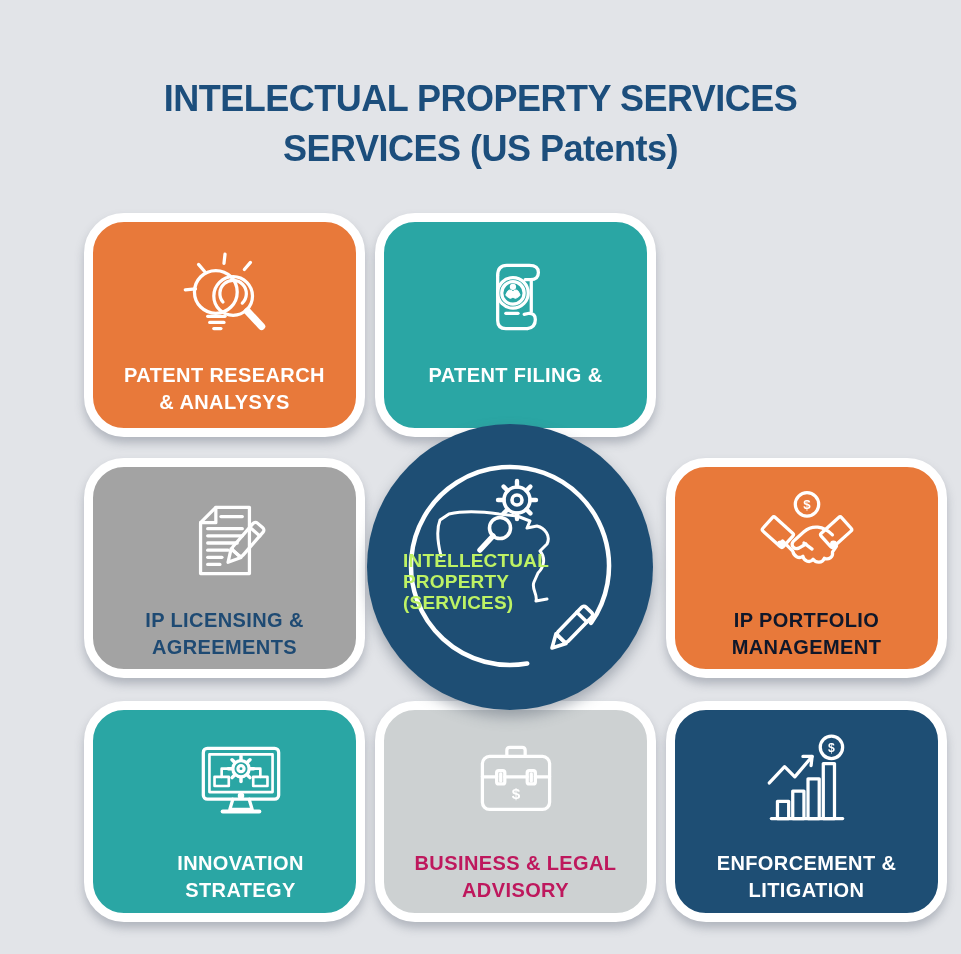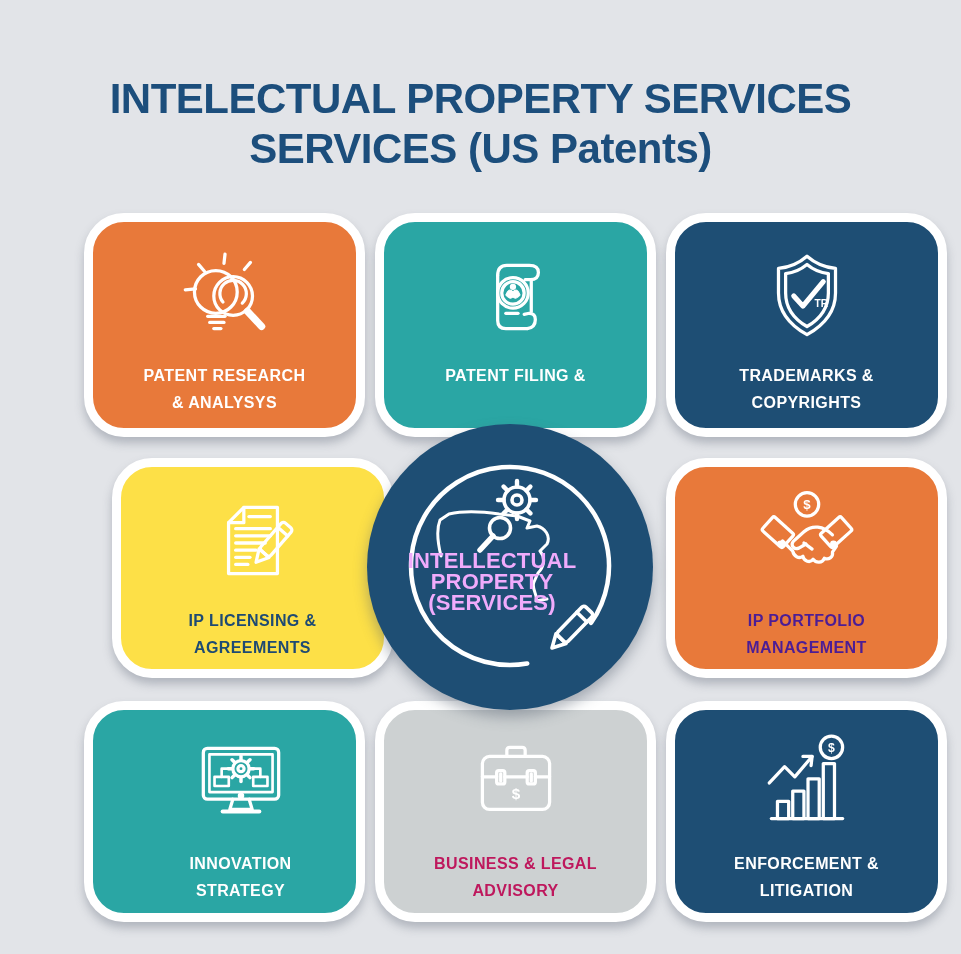--- a/index.html
+++ b/index.html
@@ -1,32 +1,32 @@
 <!DOCTYPE html>
 <html><head>
 <meta charset="utf-8">
 <style>
   html,body{margin:0;padding:0;}
   body{font-family:"Liberation Sans","DejaVu Sans",sans-serif;}
   .stage{position:relative;width:961px;height:954px;background:#E2E4E8;overflow:hidden;}
   .title{position:absolute;top:74px;left:0;width:100%;text-align:center;
-         font-weight:bold;font-size:42px;line-height:50px;letter-spacing:-0.5px;color:#1C4E7C;}
+         font-weight:bold;font-size:36px;line-height:50px;letter-spacing:-0.5px;color:#1C4E7C;}
   .card{position:absolute;width:281px;box-sizing:border-box;border:9px solid #FFFFFF;
         border-radius:40px;display:flex;flex-direction:column;align-items:center;
         box-shadow:0 6px 10px rgba(96,106,120,0.38);z-index:1;}
   .r1{top:213px;height:224px}.r2{top:458px;height:220px}.r3{top:701px;height:221px}
   .c1{left:84px}.c2{left:375px}.c3{left:666px}
   .card .icon{margin-top:18px;height:116px;display:flex;align-items:center;justify-content:center;}
-  .card .label{margin-top:6px;text-align:center;font-weight:bold;font-size:16px;
+  .card .label{margin-top:6px;text-align:center;font-weight:bold;font-size:20px;
                line-height:27px;letter-spacing:0.4px;color:#FFFFFF;}
   .hub{position:absolute;left:367px;top:424px;width:286px;height:286px;border-radius:50%;
        background:#1E4E74;box-shadow:0 7px 14px rgba(85,95,110,0.45);z-index:5;}
   .hub svg{position:absolute;left:0;top:0;}
-  .hub-label{position:absolute;left:36px;top:126px;width:178px;text-align:center;
-             color:#f0abfc;font-weight:bold;font-size:22px;line-height:21px;letter-spacing:0.2px;}
+  .hub-label{position:absolute;left:36px;top:126px;width:178px;text-align:left;
+             color:#bef264;font-weight:bold;font-size:19px;line-height:21px;letter-spacing:0.2px;}
   svg{display:block;}
   .ico{stroke:#FFFFFF;fill:none;stroke-width:3.2;stroke-linecap:round;stroke-linejoin:round;}
   svg text{font-family:"Liberation Sans","DejaVu Sans",sans-serif;font-weight:bold;
            fill:#FFFFFF;stroke:none;text-anchor:middle;}
 </style>
 </head>
 <body>
 
 <div class="stage">
 
@@ -73,38 +73,22 @@
           <circle cx="52" cy="44" r="1.5" fill="#FFFFFF"></circle>
           <path d="M45 70 L57 70"></path>
         </g>
       </svg>
     </div>
     <div class="label" style="color: rgb(255, 255, 255);">
       <div>PATENT FILING &amp;</div>
     </div>
   </div>
 
-  <div class="card r1 c3" style="background-color: rgb(30, 78, 116);">
-    <div class="icon">
-      <svg width="112" height="112" viewBox="0 0 110 110">
-        <g class="ico">
-          <path d="M55 14 C47 21 37 25 27 26 L27 50 C27 70 39 82 55 91 C71 82 83 70 83 50 L83 26 C73 25 63 21 55 14 Z"></path>
-          <path d="M55 22 C49 27 42 30 34 31 L34 50 C34 66 43 76 55 83 C67 76 76 66 76 50 L76 31 C68 30 61 27 55 22 Z"></path>
-          <path d="M42 53 L51 63 L71 39" style="stroke-width:5"></path>
-        </g>
-        <text x="69" y="64" font-size="10">TR</text>
-      </svg>
-    </div>
-    <div class="label" style="color: rgb(255, 255, 255);">
-      <div>TRADEMARKS &amp;</div>
-      <div>COPYRIGHTS</div>
-    </div>
-  </div>
-
-  <div class="card r2 c1" style="background-color: #fde047; margin-left: 28px;">
+
+  <div class="card r2 c1" style="background-color: #a3a3a3;">
     <div class="icon">
       <svg width="112" height="112" viewBox="0 0 110 110">
         <g class="ico">
           <path d="M46 20 L79 20 L79 85 L31 85 L31 35 Z"></path>
           <path d="M46 20 L46 35 L31 35"></path>
           <path d="M51 29 L72 29"></path>
           <path d="M38 41 L72 41"></path>
             <path d="M38 48 L72 48"></path>
             <path d="M38 55 L67 55"></path>
           <path d="M38 62 L58 62"></path>
@@ -133,21 +117,21 @@
           <circle cx="29" cy="56" r="1.8" fill="#FFFFFF"></circle>
           <rect x="70" y="35" width="27" height="18" rx="2" transform="rotate(-42 84 44)"></rect>
           <circle cx="81" cy="56" r="1.8" fill="#FFFFFF"></circle>
           <path d="M80 47 C71 38 60 37 52 44 L43 52 C38 56 41 62 47 60 L54 56"></path>
           <path d="M31 53 L41 63 C42 68 47 71 51 68 C52 73 58 75 61 71 C64 75 70 75 72 70 C76 72 81 69 80 64 L84 58"></path>
           <path d="M52 55 L60 61"></path>
         </g>
         <text x="55" y="22" font-size="13">$</text>
       </svg>
     </div>
-    <div class="label" style="color: #4c1d95;">
+    <div class="label" style="color: #0f172a;">
       <div>IP PORTFOLIO</div>
       <div>MANAGEMENT</div>
     </div>
   </div>
 
   <div class="card r3 c1" style="background-color: rgb(42, 166, 164); padding-left: 32px;">
     <div class="icon">
       <svg width="112" height="112" viewBox="0 0 110 110">
         <g class="ico">
           <rect x="18" y="18" width="74" height="50" rx="4"></rect>

